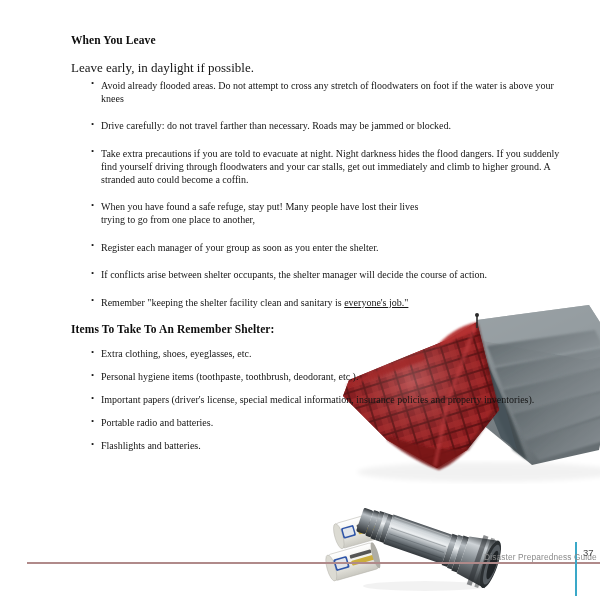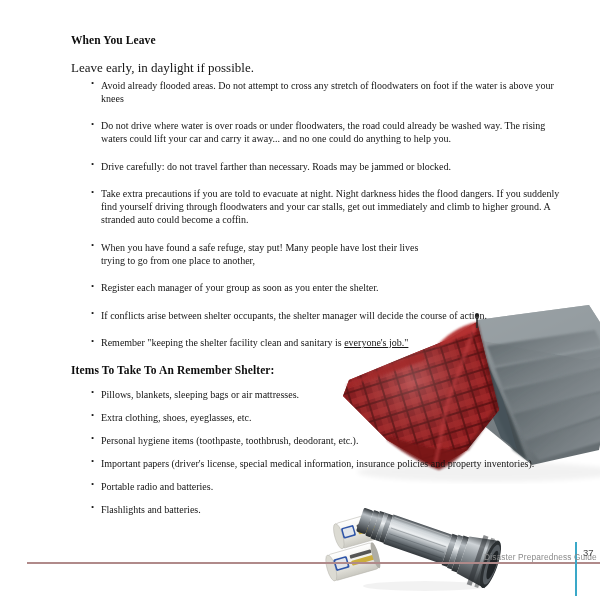--- a/index.html
+++ b/index.html
@@ -306,33 +306,31 @@
   </div>
 
   <div class="content">
 
     <h2 class="section-heading">When You Leave</h2>
 
     <p class="lead-line">Leave early, in daylight if possible.</p>
 
     <ul class="bullets loose">
       <li class="mid">Avoid already flooded areas. Do not attempt to cross any stretch of floodwaters on foot if the water is above your knees</li>
-      <li class="mid">Do not drive where water is over roads or under floodwaters, the road could already be washed way. The rising waters could lift your car and carry it away... and no one could do anything to help you.</li>
       <li>Drive carefully: do not travel farther than necessary. Roads may be jammed or blocked.</li>
       <li class="mid">Take extra precautions if you are told to evacuate at night. Night darkness hides the flood dangers. If you suddenly find yourself driving through floodwaters and your car stalls, get out immediately and climb to higher ground. A stranded auto could become a coffin.</li>
       <li class="narrow">When you have found a safe refuge, stay put! Many people have lost their lives trying to go from one place to another,</li>
       <li>Register each manager of your group as soon as you enter the shelter.</li>
       <li>If conflicts arise between shelter occupants, the shelter manager will decide the course of action.</li>
       <li><span>Remember "keeping the shelter facility clean and sanitary is </span><span class="u">everyone's job."</span></li>
     </ul>
 
     <h2 class="section-heading heading-2">Items To Take To An Remember Shelter:</h2>
 
     <ul class="bullets tight">
-      <li>Pillows, blankets, sleeping bags or air mattresses.</li>
       <li>Extra clothing, shoes, eyeglasses, etc.</li>
       <li>Personal hygiene items (toothpaste, toothbrush, deodorant, etc.).</li>
       <li>Important papers (driver's license, special medical information, insurance policies and property inventories).</li>
       <li>Portable radio and batteries.</li>
       <li>Flashlights and batteries.</li>
 
     </ul>
   </div>
 
   <div class="footer-rule"></div>

